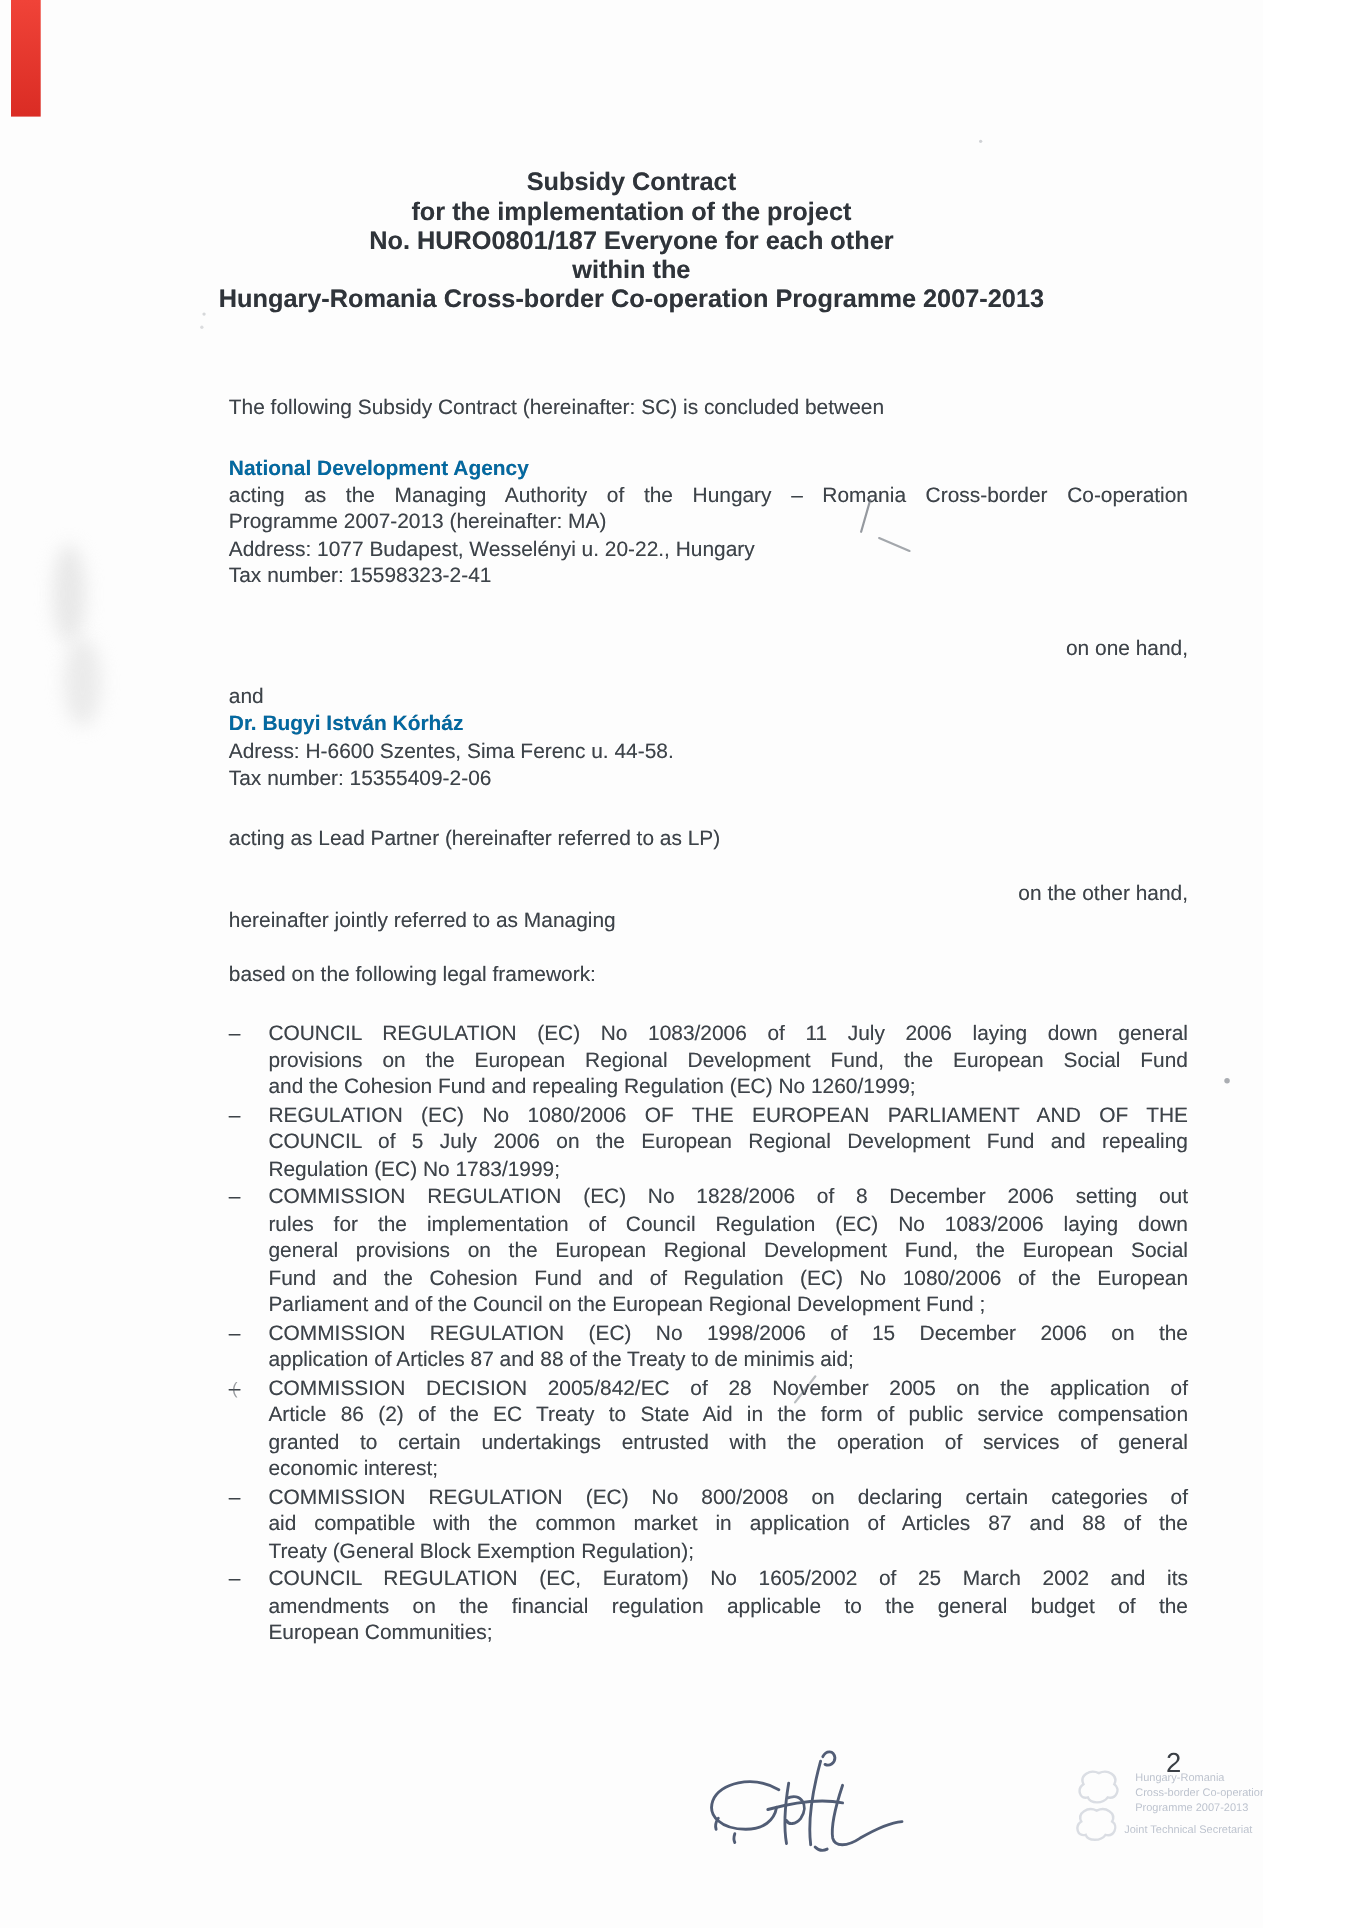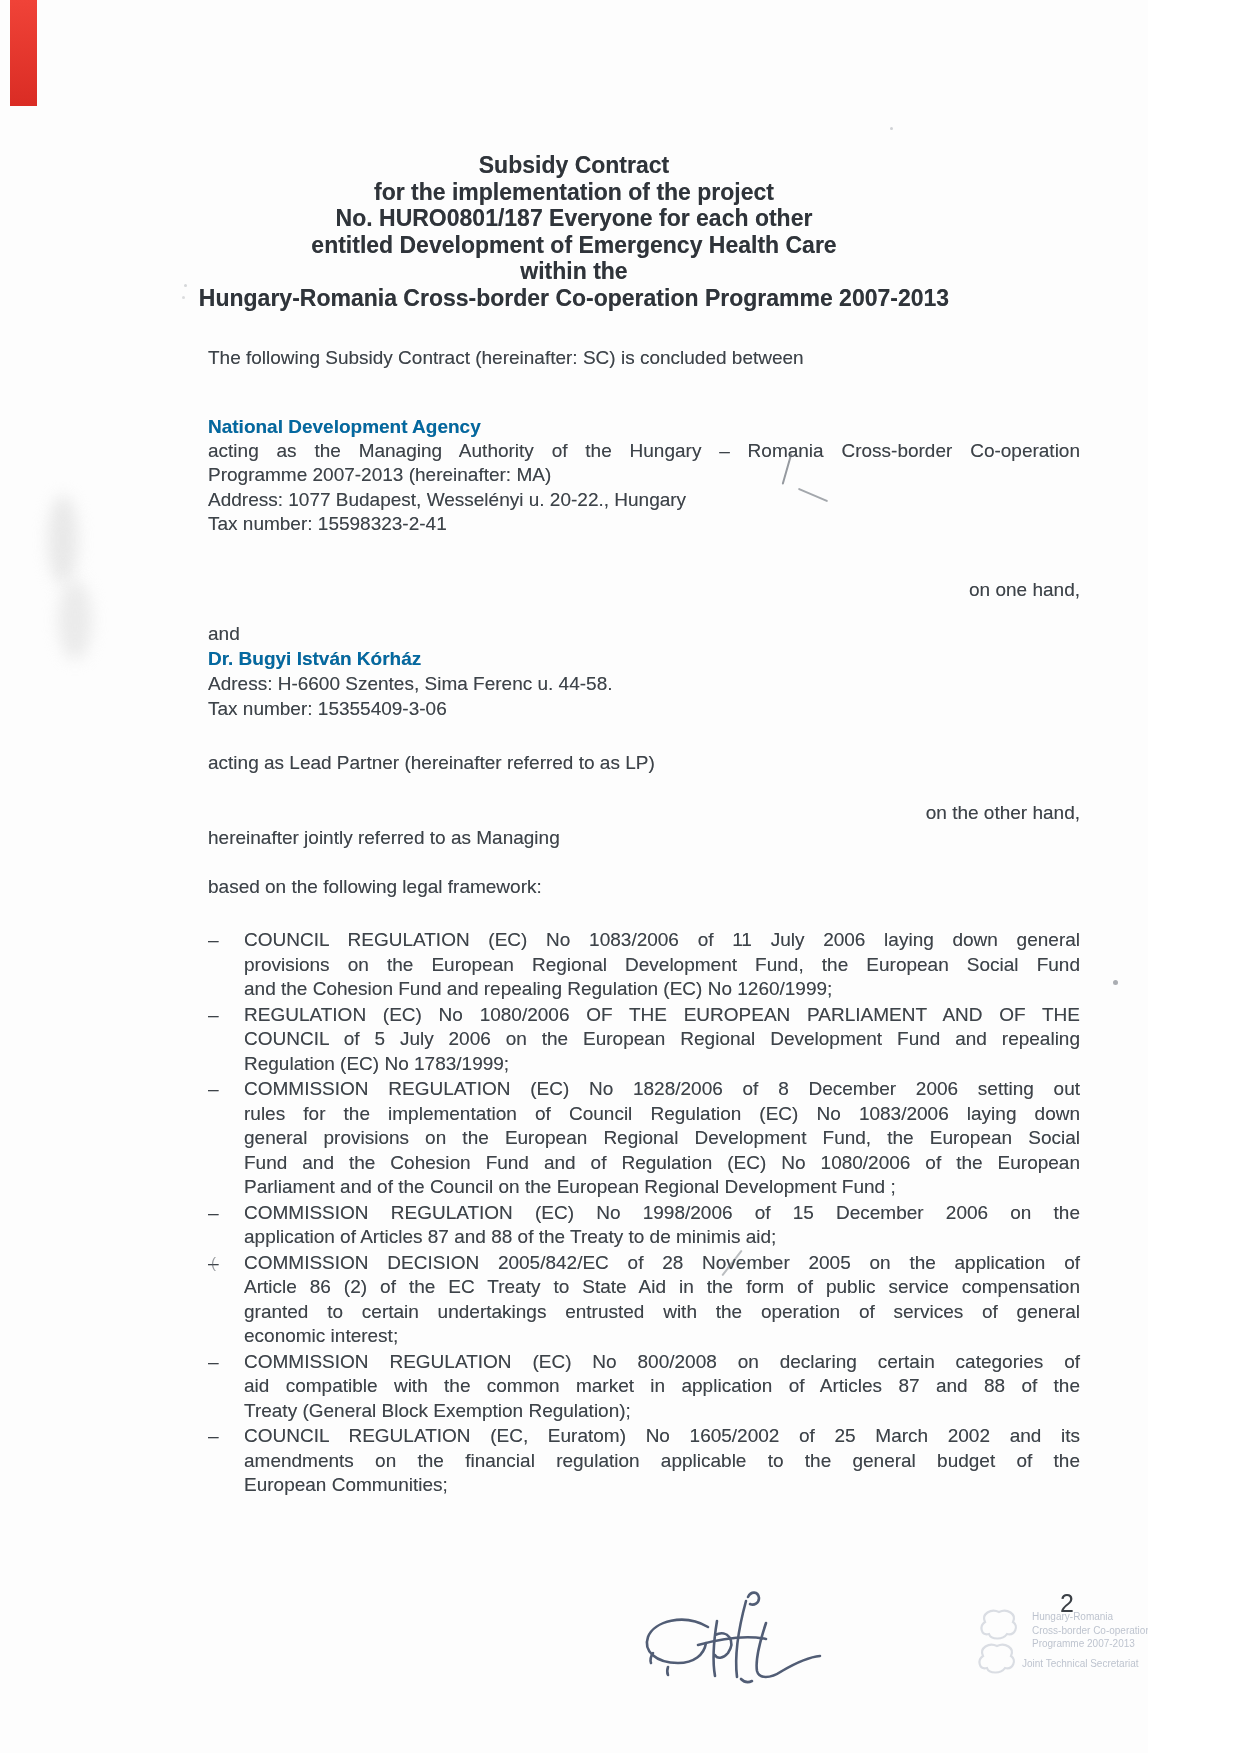--- a/index.html
+++ b/index.html
@@ -53,42 +53,41 @@
 <body>
 
 <div class="page">
 
   <div class="red-tab"></div>
 
   <div class="title-block">
     <div>Subsidy Contract</div>
     <div>for the implementation of the project</div>
     <div>No. HURO0801/187  Everyone for each other</div>
-    <div>entitled Development of Emergency Health Care</div>
     <div>within the</div>
     <div>Hungary-Romania Cross-border Co-operation Programme 2007-2013</div>
   </div>
 
-  <div class="abs txt" style="top:346px">The following Subsidy Contract (hereinafter: SC) is concluded between</div>
+  <div class="abs txt" style="top:359px">The following Subsidy Contract (hereinafter: SC) is concluded between</div>
 
   <div class="abs txt ma-block" style="top:415px">
     <div class="bold">National Development Agency</div>
     <div class="jstretch">acting as the Managing Authority of the Hungary – Romania Cross-border Co-operation</div>
     <div>Programme 2007-2013 (hereinafter: MA)</div>
     <div>Address: 1077 Budapest, Wesselényi u. 20-22., Hungary</div>
     <div>Tax number: 15598323-2-41</div>
   </div>
 
   <div class="abs txt right" style="top:578px">on one hand,</div>
 
   <div class="abs txt lp-block" style="top:601px">
     <div>and</div>
     <div class="bold">Dr. Bugyi István Kórház</div>
     <div>Adress: H-6600 Szentes, Sima Ferenc u. 44-58.</div>
-    <div>Tax number: 15355409-3-06</div>
+    <div>Tax number: 15355409-2-06</div>
   </div>
 
   <div class="abs txt" style="top:751px">acting as Lead Partner (hereinafter referred to as LP)</div>
 
   <div class="abs txt right" style="top:801px">on the other hand,</div>
 
   <div class="abs txt" style="top:826px">hereinafter jointly referred to as Managing</div>
 
   <div class="abs txt" style="top:875px">based on the following legal framework:</div>
 

